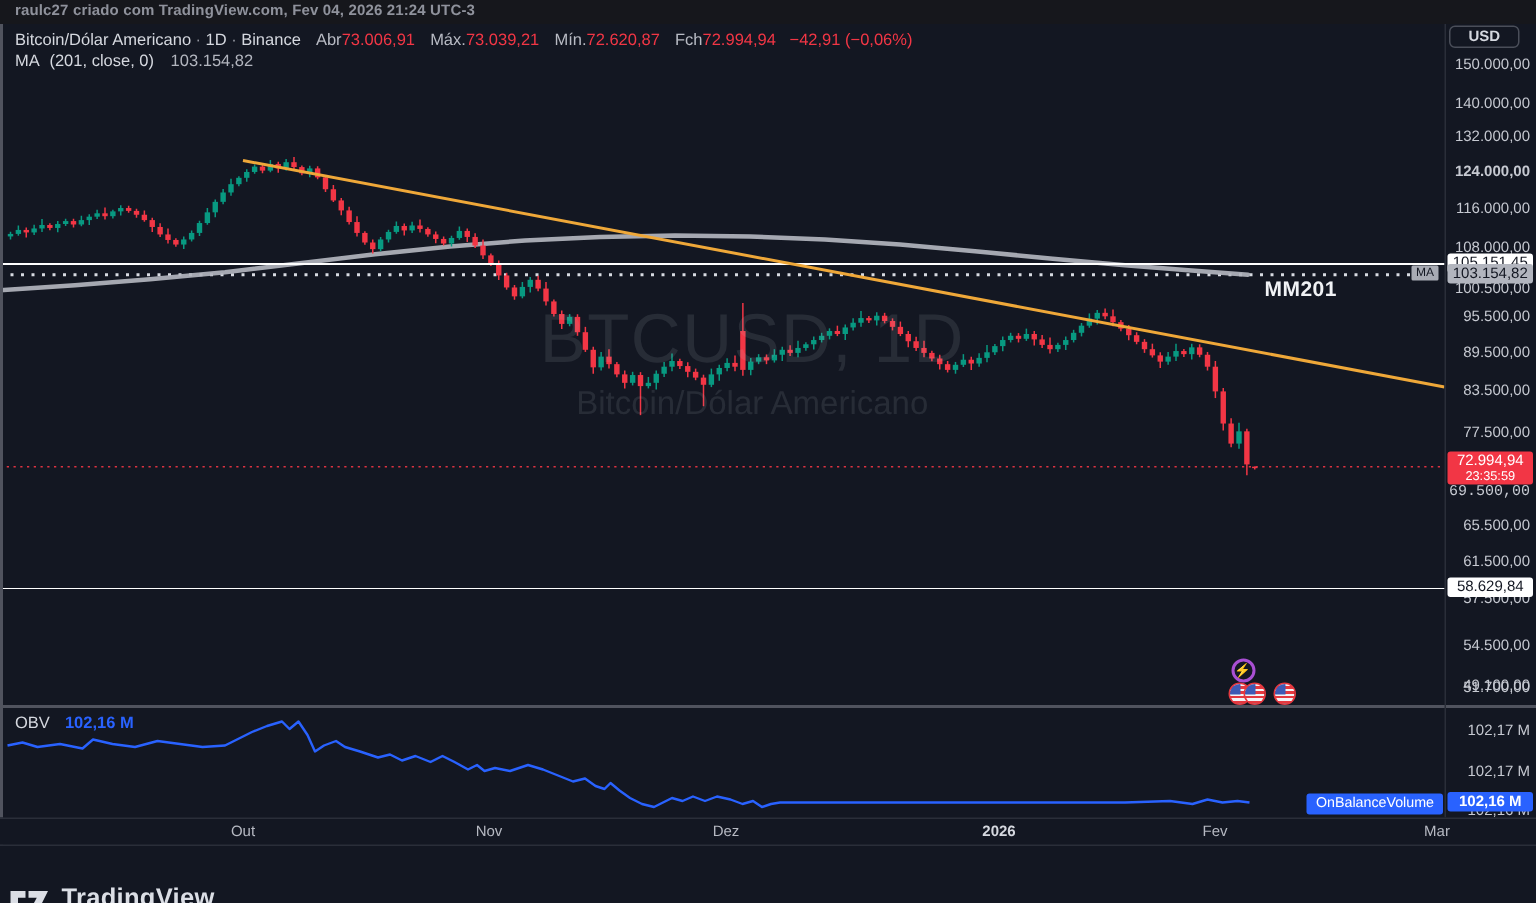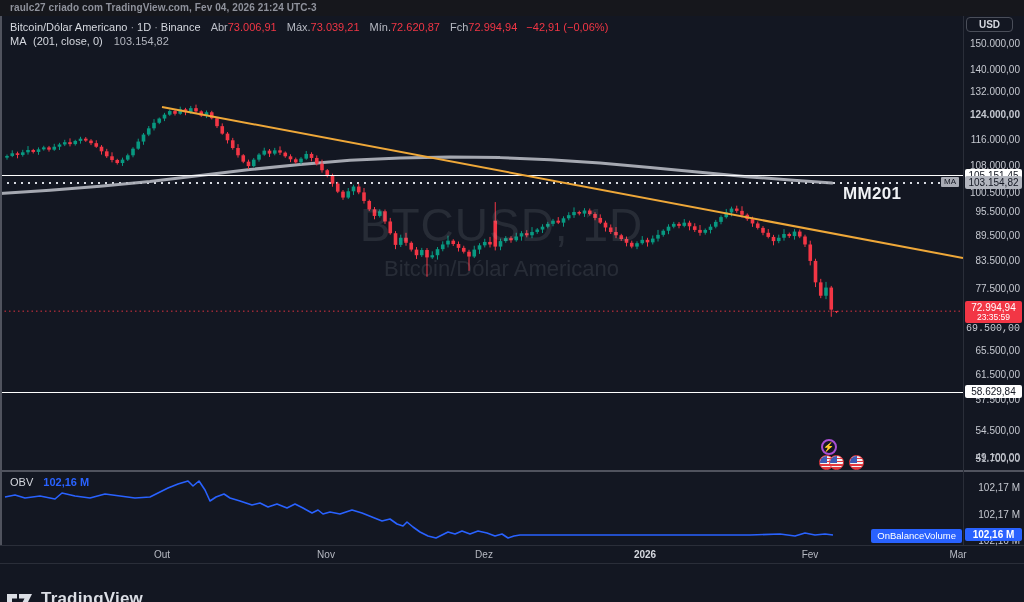--- a/index.html
+++ b/index.html
@@ -29,21 +29,21 @@
   #legend .ma-name { color:#D5D8DF; }
   #legend .ma-params { color:#D5D8DF; margin-left:4px; }
   #legend .ma-val { color:#B2B5BE; margin-left:8px; }
 
   #watermark { position:absolute; left:0; top:198px; width:963px; text-align:center;
     z-index:1; pointer-events:none; color:rgba(190,196,208,0.12);padding-left:40px; }
   #watermark .wm-title { font-size:46px; font-weight:400; letter-spacing:1px; }
   #watermark .wm-sub { font-size:22px; margin-top:4px; }
 
   #mm201 { position:absolute; left:843px; top:184px; z-index:4; color:#F0F2F5;
-    font-size:17px; font-weight:700; letter-spacing:.3px; }
+    font-size:14px; font-weight:700; letter-spacing:.3px; }
 
   #price-axis { position:absolute; left:963px; top:0; width:61px; height:563px; z-index:4; }
   #price-axis .tick { position:absolute; left:0; right:4px; text-align:right;
     font-size:10px; color:#C6C9D1; height:12px; line-height:12px; pointer-events:none; }
   #price-axis .badge { position:absolute; left:2px; right:2px; text-align:center;
     font-size:10px; border-radius:2px; padding:1px 0; z-index:6; font-weight:500; }
   #price-axis .badge .cd { font-size:8.5px; line-height:9px; font-weight:400; }
 
   #ma-tag { position:absolute; left:941px; top:177px; z-index:5; background:#A8ABB4;
     color:#131722; font-size:8px; line-height:10px; padding:0 3px; border-radius:1px; }
@@ -514,21 +514,21 @@
       <div class="badge" style="top: 528px; background: rgb(41, 98, 255); color: rgb(255, 255, 255); font-weight: 700;">102,16 M</div>
     </div>
   <div id="ma-tag">MA</div>
 
   <div id="usd-pill">USD</div>
 
   <div id="time-axis">
       <div class="tlabel" style="left: 162px;">Out</div>
       <div class="tlabel" style="left: 326px;">Nov</div>
       <div class="tlabel" style="left: 484px;">Dez</div>
-      <div class="tlabel emph" style="left: 645px;">2026</div>
+      <div class="tlabel emph" style="left: 666px;">2026</div>
       <div class="tlabel" style="left: 810px;">Fev</div>
       <div class="tlabel" style="left: 958px;">Mar</div>
     </div>
 
   <div id="footer">
     <svg width="27" height="17" viewBox="0 0 27 17">
       <polygon points="1,4 11,4 11,8.5 6,8.5 6,17 1,17 1,8.5" fill="#DBDEE5" transform="translate(0,-2)"></polygon>
       <polygon points="13,2 26,2 19.5,15 14,15 18.5,6.5 13,6.5" fill="#DBDEE5"></polygon>
     </svg>
     <span class="brand-text">TradingView</span>

